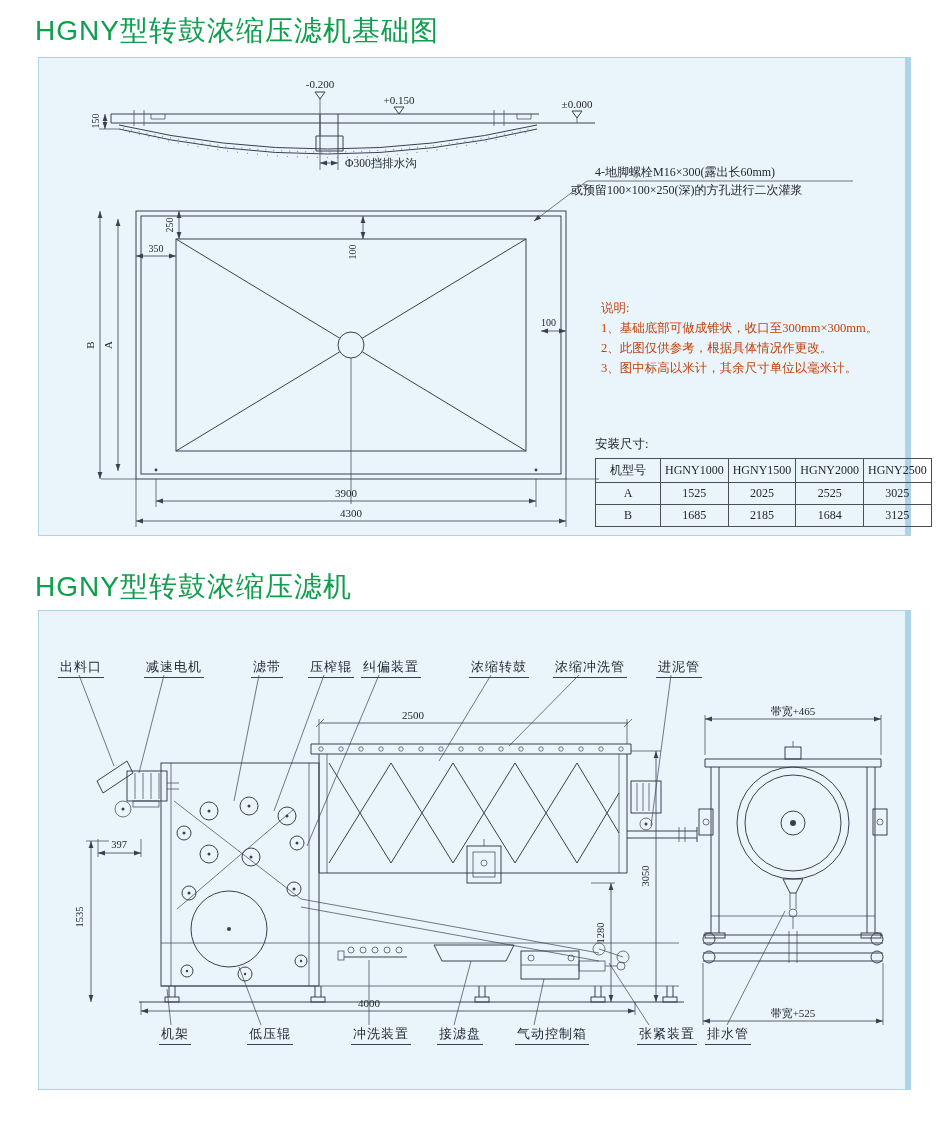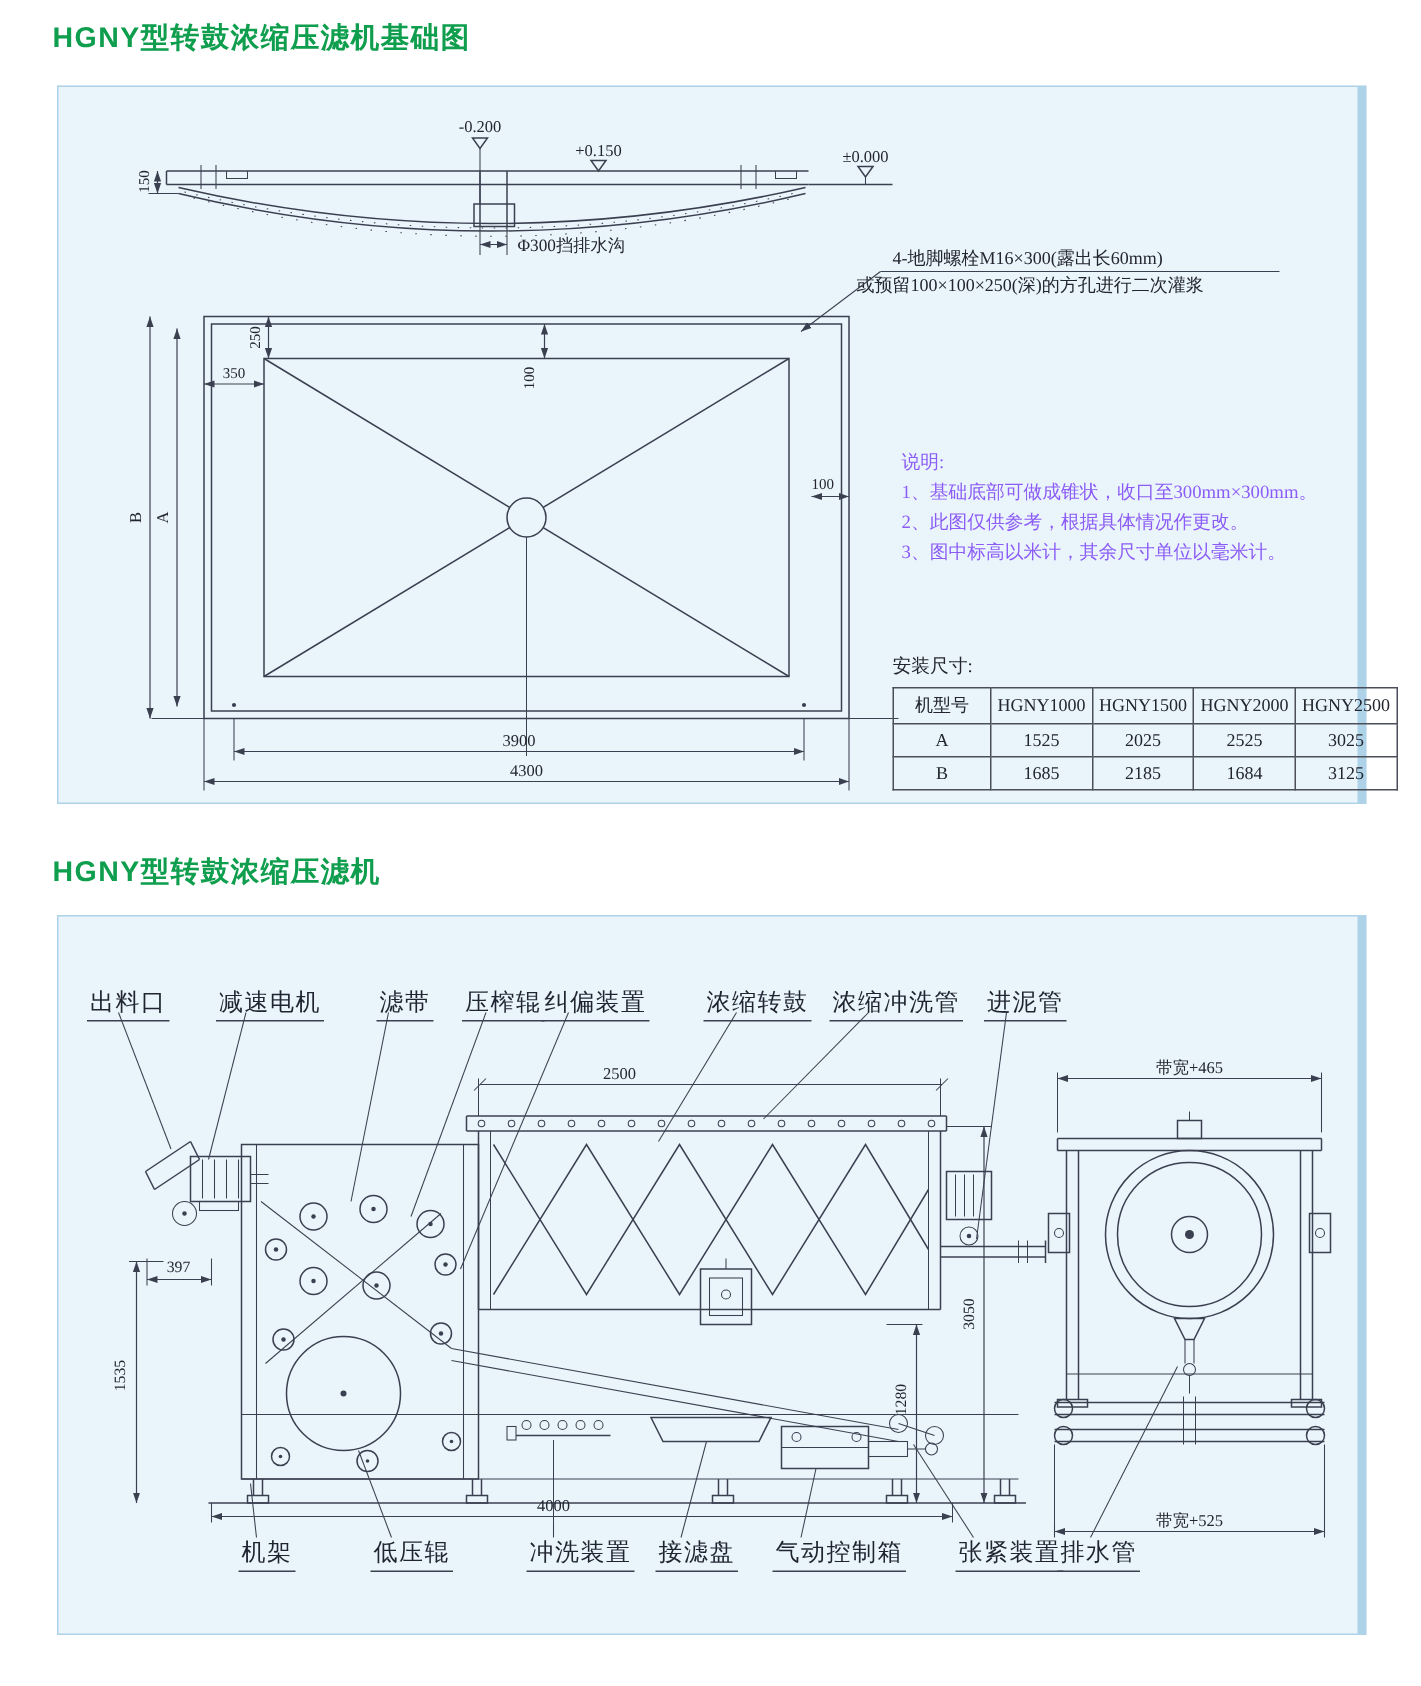--- a/index.html
+++ b/index.html
@@ -1,33 +1,33 @@
 <!DOCTYPE html>
 <html><head>
 <meta charset="utf-8">
 <style>
   html,body{margin:0;padding:0;background:#ffffff;}
   body{width:947px;height:1124px;position:relative;font-family:"Liberation Sans",sans-serif;}
-  .sec-title{position:absolute;left:35px;font-size:19px;font-weight:bold;color:#0f9e4d;letter-spacing:1px;}
+  .sec-title{position:absolute;left:35px;font-size:28px;font-weight:normal;color:#0f9e4d;letter-spacing:1px;}
   #title1{top:12px;}
   #title2{top:568px;}
   .panel{position:absolute;left:38px;width:873px;background:#eaf4fb;border:1px solid #aed2e8;border-right:6px solid #aed2e8;box-sizing:border-box;}
   #panel1{top:57px;height:479px;}
   #panel2{top:610px;height:480px;}
   svg{position:absolute;left:0;top:0;}
   svg text{font-family:"Liberation Serif",serif;fill:#23262e;}
   .ln{stroke:#3b4050;stroke-width:1;fill:none;}
   .thin{stroke:#3b4050;stroke-width:.7;fill:none;}
   .dim{stroke:#3b4050;stroke-width:.8;fill:none;}
   .dot{fill:#3b4050;stroke:none;}
-  .note-block{position:absolute;left:562px;top:240px;width:300px;font-family:"Liberation Serif",serif;font-size:12.5px;color:#8b5cf6;line-height:20px;}
+  .note-block{position:absolute;left:562px;top:240px;width:300px;font-family:"Liberation Serif",serif;font-size:12.5px;color:#c2410c;line-height:20px;}
   .tbl-block{position:absolute;left:556px;top:378px;width:320px;font-family:"Liberation Serif",serif;font-size:12.5px;color:#23262e;}
   .tbl-block table{border-collapse:collapse;margin-top:5px;}
   .tbl-block th,.tbl-block td{border:1px solid #4a4f5a;font-weight:normal;font-size:12px;text-align:center;padding:3px 4px;min-width:56px;}
-  .mlabel{position:absolute;font-family:"Liberation Serif",serif;font-size:16px;color:#1f2430;border-bottom:1px solid #3b4050;padding:0 2px 1px 2px;letter-spacing:1px;white-space:nowrap;}
+  .mlabel{position:absolute;font-family:"Liberation Serif",serif;font-size:13px;color:#1f2430;border-bottom:1px solid #3b4050;padding:0 2px 1px 2px;letter-spacing:1px;white-space:nowrap;}
 </style>
 </head>
 <body>
 
 <div class="sec-title" id="title1">HGNY型转鼓浓缩压滤机基础图</div>
 
 <div class="panel" id="panel1">
 <svg width="866" height="493" viewBox="0 0 866 493">
   <defs>
     <marker id="a1" markerWidth="9" markerHeight="8" refX="7" refY="3" orient="auto-start-reverse" markerUnits="userSpaceOnUse">

